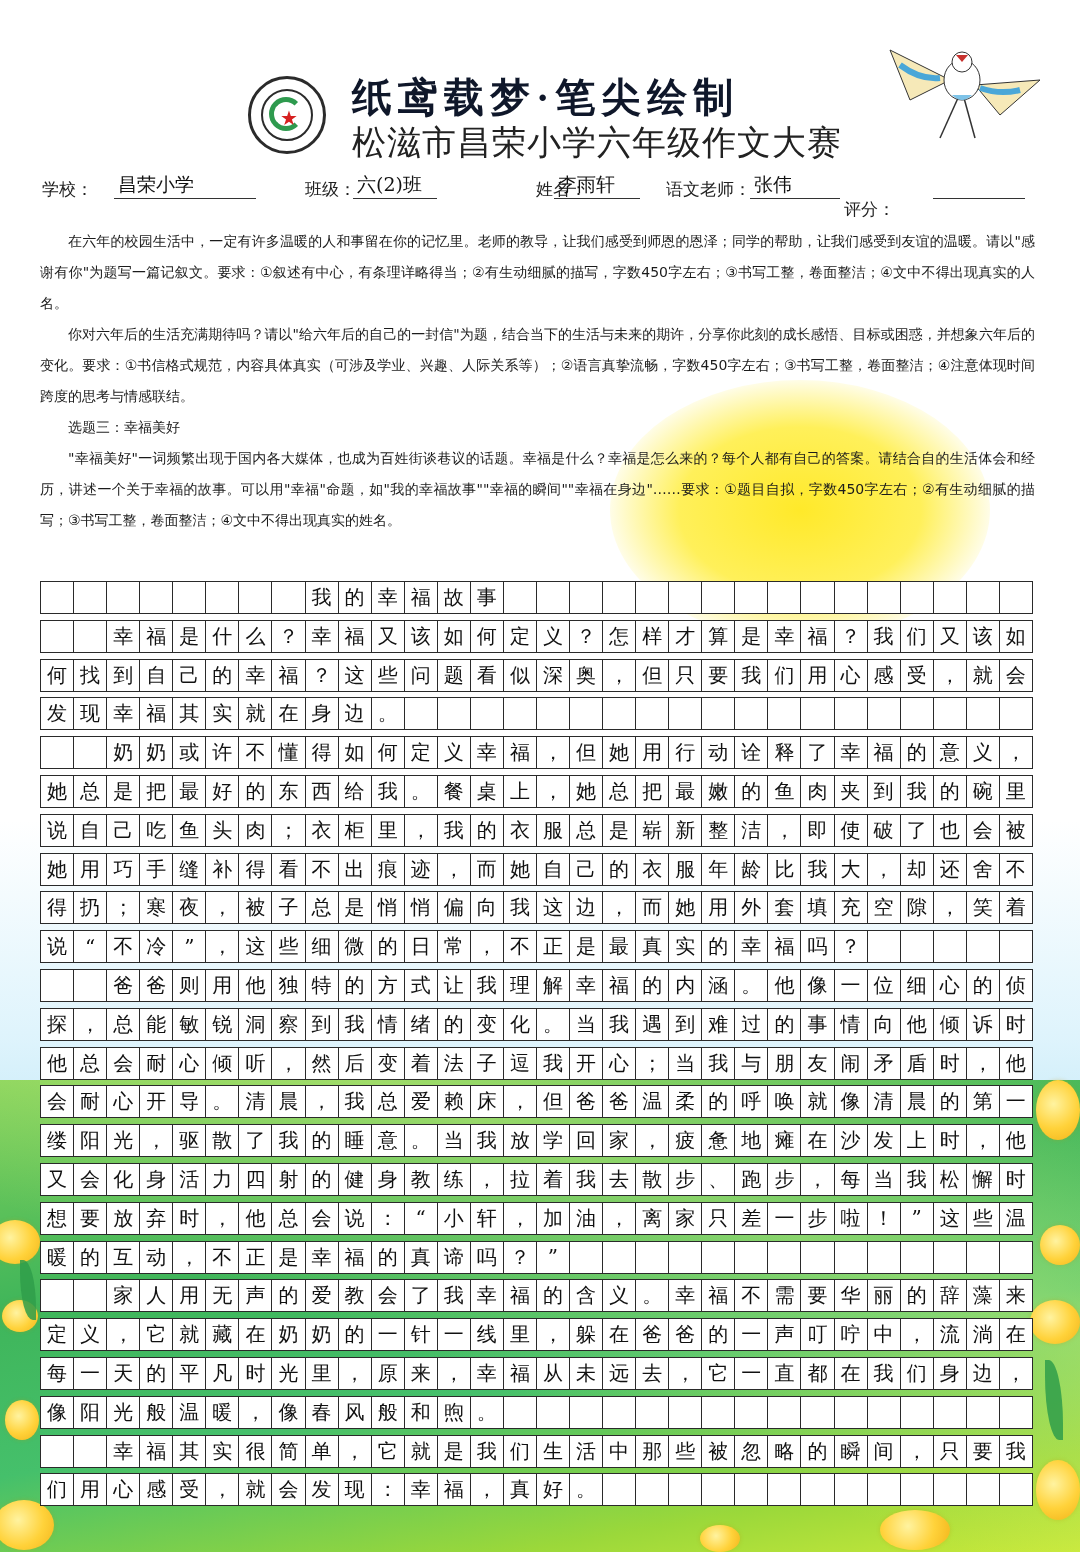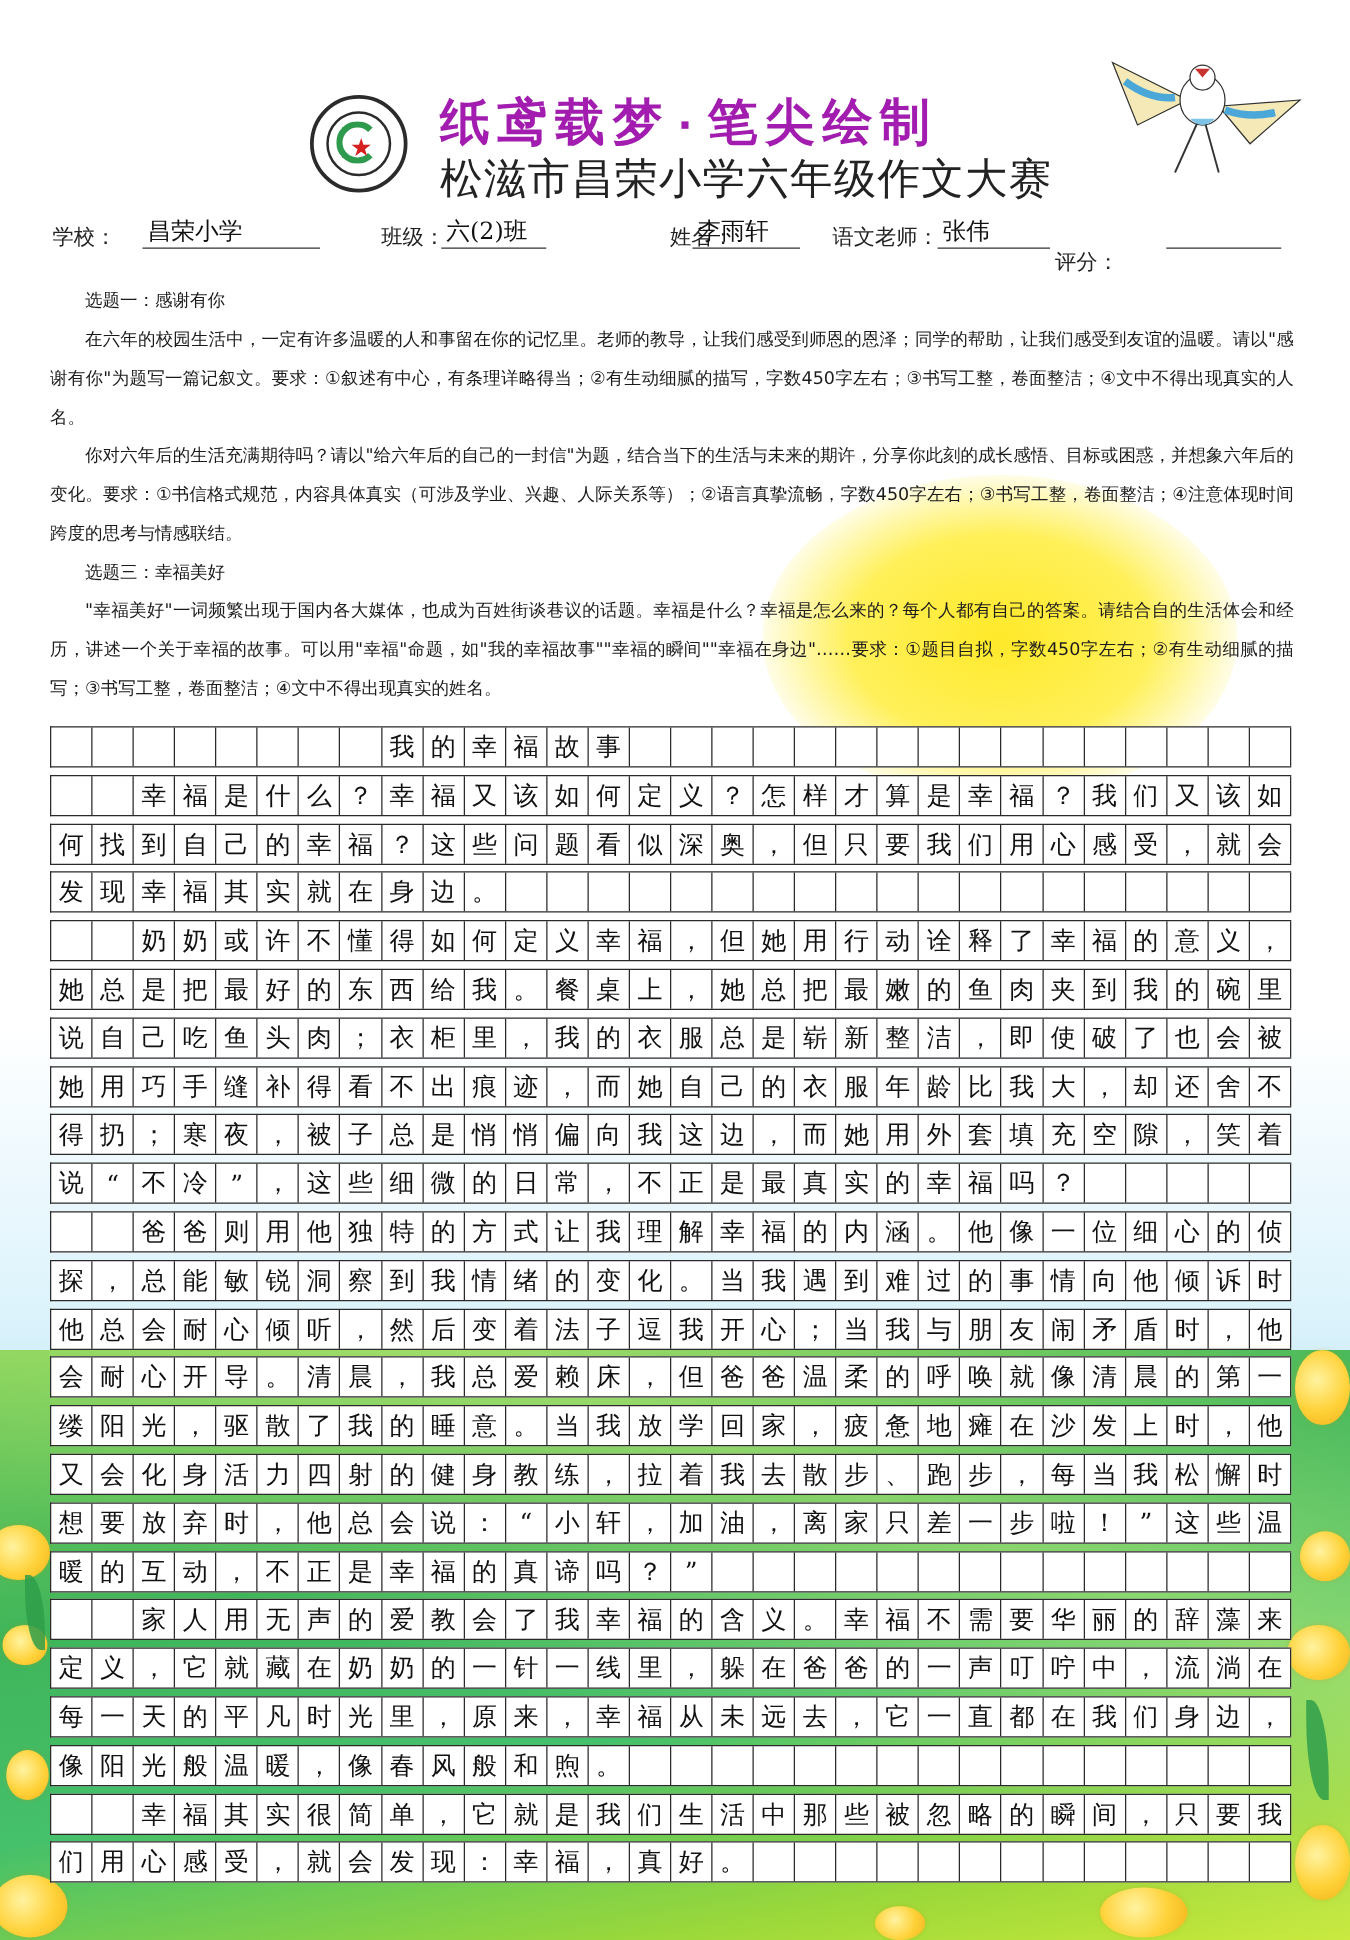--- a/index.html
+++ b/index.html
@@ -8,21 +8,21 @@
   .bg-sky{position:absolute;left:0;top:820px;width:1080px;height:732px;background:linear-gradient(180deg,rgba(255,255,255,0) 0%,rgba(200,236,250,0.6) 30%,rgba(150,215,240,0.7) 55%,rgba(255,255,255,0) 100%);}
   .bg-grass{position:absolute;left:0;top:1080px;width:1080px;height:472px;background:linear-gradient(170deg,#7fd05a 0%,#3fb55a 35%,#45c06b 60%,#9bd83a 85%,#c9e93a 100%);}
   .bg-grass:after{content:"";position:absolute;left:0;top:0;right:0;bottom:0;background:linear-gradient(20deg,rgba(255,255,255,0) 40%,rgba(210,240,120,0.5) 70%,rgba(255,255,255,0) 100%);}
   .flower{position:absolute;border-radius:50%;background:radial-gradient(circle at 40% 40%,#fff3a0 0%,#ffd23a 55%,#f2b41a 100%);box-shadow:0 0 4px rgba(200,150,0,0.3);}
   .leaf{position:absolute;background:#2f9e4a;border-radius:0 80% 0 80%;opacity:.85;}
 
   .header-logo{position:absolute;left:248px;top:76px;width:78px;height:78px;border-radius:50%;border:3px solid #2b2b2b;background:#fff;box-sizing:border-box;}
   .header-logo .ring{position:absolute;left:10px;top:10px;width:52px;height:52px;border-radius:50%;border:2px solid #2b2b2b;box-sizing:border-box;}
   .header-logo .arc{position:absolute;left:18px;top:18px;width:34px;height:34px;border-radius:50%;border:5px solid #2e9a4e;border-right-color:transparent;box-sizing:border-box;}
   .header-logo .star{position:absolute;left:27px;top:28px;width:22px;height:22px;color:#d62020;font-size:20px;line-height:22px;text-align:center;}
-  .header-title{position:absolute;left:352px;top:70px;font-family:Liberation Mono, monospace;font-size:40px;font-weight:bold;letter-spacing:6px;color:#a21caf;}
+  .header-title{position:absolute;left:352px;top:70px;font-family:Liberation Serif, serif;font-size:40px;font-weight:bold;letter-spacing:6px;color:#0f172a;}
   .header-subtitle{position:absolute;left:352px;top:120px;font-size:34px;letter-spacing:1px;color:#222;}
   .kite{position:absolute;left:880px;top:40px;width:170px;height:100px;}
 
   .info-row{position:absolute;left:40px;top:172px;width:1000px;height:34px;font-size:17px;}
   .info-label{position:absolute;top:6px;color:#222;}
   .info-value{position:absolute;top:0;height:26px;border-bottom:1.5px solid #333;font-family:"DejaVu Serif",serif;font-size:19px;color:#111;padding-left:4px;}
 
   .topics{position:absolute;left:40px;top:226px;width:995px;font-size:14px;line-height:31px;color:#1b1b1b;}
   .topic-heading{padding-left:28px;font-size:14px;}
   .topic-body{text-indent:28px;text-align:justify;}
@@ -79,21 +79,20 @@
   <span class="info-value" style="left:313px;width:80px;">六(2)班</span>
   <span class="info-label" style="left:458px;margin-left:38px;">姓名：</span>
   <span class="info-value" style="left:514px;width:82px;">李雨轩</span>
   <span class="info-label" style="left:626px;text-align:center;">语文老师：</span>
   <span class="info-value" style="left:710px;width:86px;">张伟</span>
   <span class="info-label" style="left:804px;margin-top:20px;">评分：</span>
   <span class="info-value" style="left:893px;width:88px;"></span>
 </div>
 
 <div class="topics">
-  <div class="topic-heading">选题一：感谢有你</div>
   <div class="topic-body">在六年的校园生活中，一定有许多温暖的人和事留在你的记忆里。老师的教导，让我们感受到师恩的恩泽；同学的帮助，让我们感受到友谊的温暖。请以"感谢有你"为题写一篇记叙文。要求：①叙述有中心，有条理详略得当；②有生动细腻的描写，字数450字左右；③书写工整，卷面整洁；④文中不得出现真实的人名。</div>
   <div class="topic-body">你对六年后的生活充满期待吗？请以"给六年后的自己的一封信"为题，结合当下的生活与未来的期许，分享你此刻的成长感悟、目标或困惑，并想象六年后的变化。要求：①书信格式规范，内容具体真实（可涉及学业、兴趣、人际关系等）；②语言真挚流畅，字数450字左右；③书写工整，卷面整洁；④注意体现时间跨度的思考与情感联结。</div>
   <div class="topic-heading">选题三：幸福美好</div>
   <div class="topic-body">"幸福美好"一词频繁出现于国内各大媒体，也成为百姓街谈巷议的话题。幸福是什么？幸福是怎么来的？每个人都有自己的答案。请结合自的生活体会和经历，讲述一个关于幸福的故事。可以用"幸福"命题，如"我的幸福故事""幸福的瞬间""幸福在身边"……要求：①题目自拟，字数450字左右；②有生动细腻的描写；③书写工整，卷面整洁；④文中不得出现真实的姓名。</div>
 </div>
 
 <div class="grid" id="essay-grid">
     <div class="grid-row">
       <span class="cell"></span>
       <span class="cell"></span>

